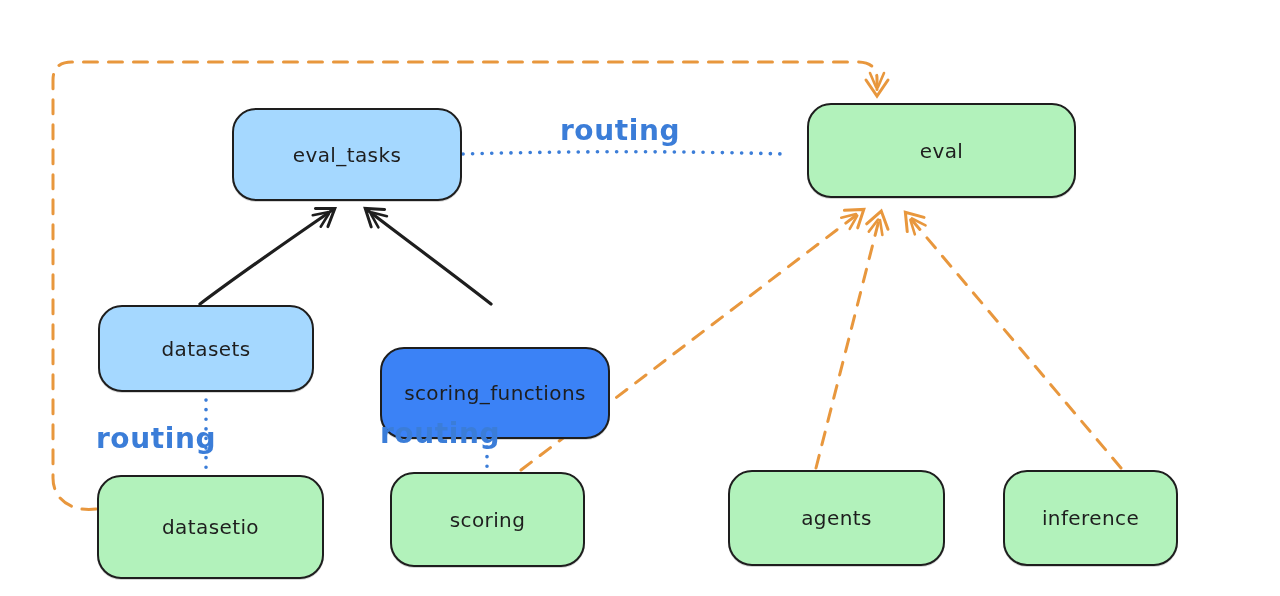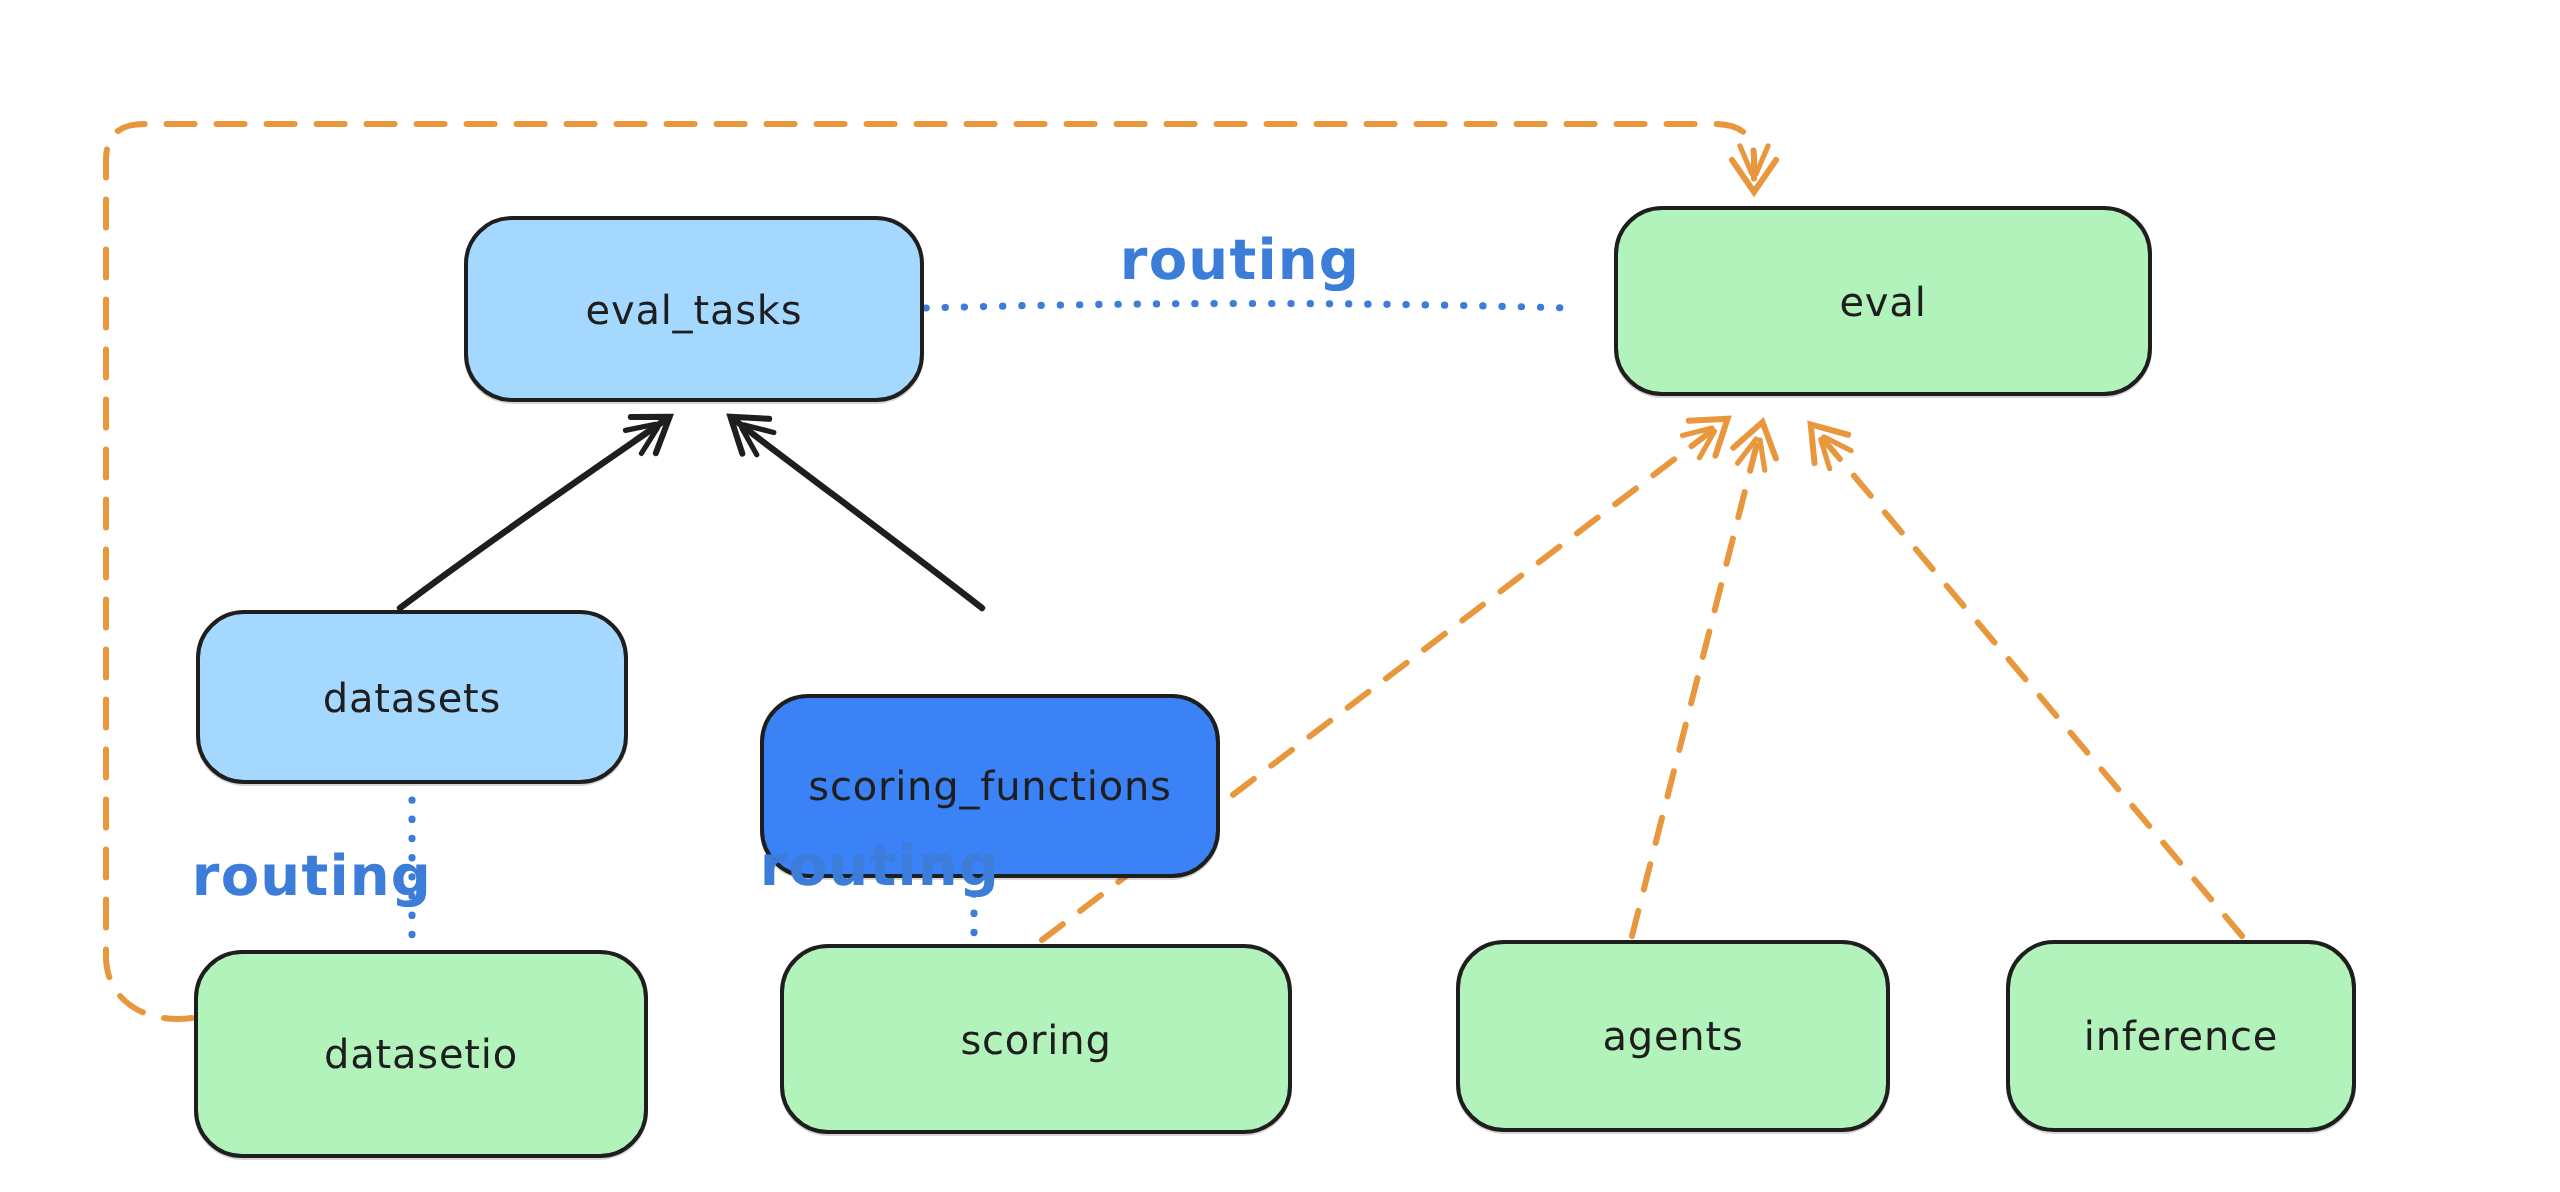--- a/index.html
+++ b/index.html
@@ -35,21 +35,21 @@
     letter-spacing: 0.4px;
     white-space: nowrap;
   }
 
   
   .n-eval-tasks        { left: 232px;  top: 108px; width: 230px; height: 93px; }
   .n-eval              { left: 785px;  top: 103px; width: 269px; height: 95px; margin-left: 22px; }
   .n-datasets          { left: 98px;   top: 305px; width: 216px; height: 87px; }
   .n-scoring-functions { left: 380px;  top: 306px; width: 230px; height: 92px; }
   .n-datasetio         { left: 97px;   top: 475px; width: 227px; height: 104px; }
-  .n-scoring           { left: 390px;  top: 472px; width: 256px; height: 95px; }
+  .n-scoring           { left: 390px;  top: 472px; width: 195px; height: 95px; }
   .n-agents            { left: 728px;  top: 470px; width: 217px; height: 96px; }
   .n-inference         { left: 1003px; top: 470px; width: 175px; height: 96px; }
 
   .edge-label {
     position: absolute;
     font-size: 28px;
     font-weight: 600;
     letter-spacing: 0.6px;
     white-space: nowrap;
     transform: translate(-50%, -50%);

